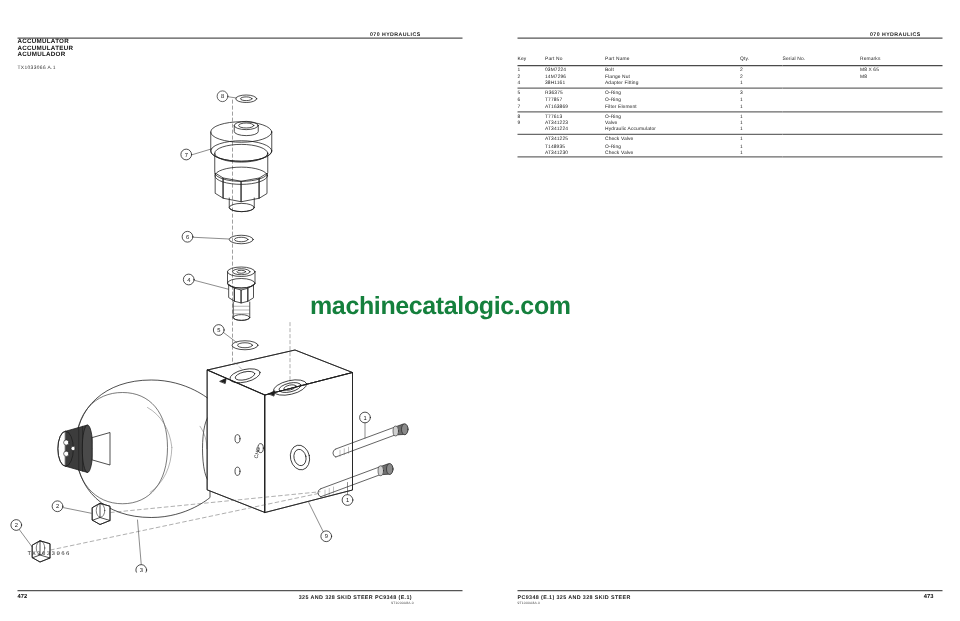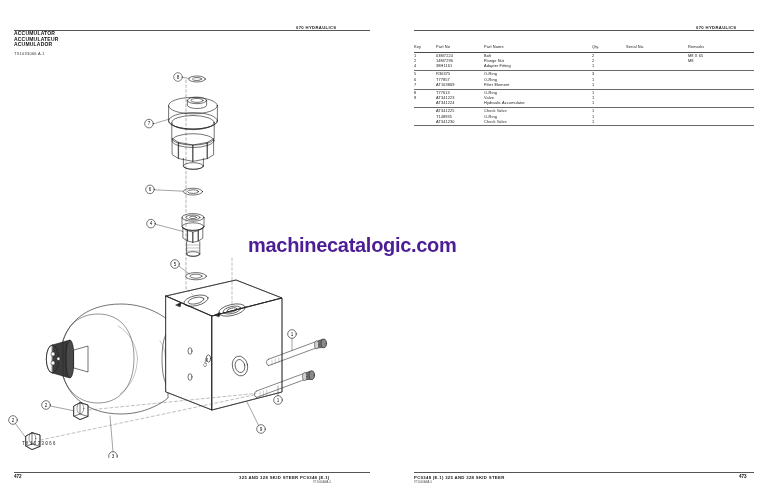--- a/index.html
+++ b/index.html
@@ -42,21 +42,21 @@
   .draw-no {
     position: absolute; left: 22px; top: 441px;
     font-size: 4.6px; letter-spacing: 1.1px; color: #222;
     font-family: "Liberation Mono", monospace;
   }
 
   
   .watermark {
     position: absolute; left: 248px; top: 234px;
     font-size: 20px; font-weight: bold; letter-spacing: -0.3px;
-    color: #4c1d95; white-space: nowrap; z-index: 40;
+    color: #15803d; white-space: nowrap; z-index: 40;
     font-family: "Liberation Sans", sans-serif;
   }
 
   
   .table-wrap { position: absolute; left: 414px; top: 44px; width: 340px; }
   table.parts { width: 340px; border-collapse: collapse; table-layout: fixed; }
   table.parts th {
     font-size: 3.9px; font-weight: normal; color: #1a1a1a;
     text-align: left; padding: 0 0 2.6px 0; letter-spacing: 0.12px;
     border-bottom: 0.7px solid #4a4a4a; vertical-align: bottom;

